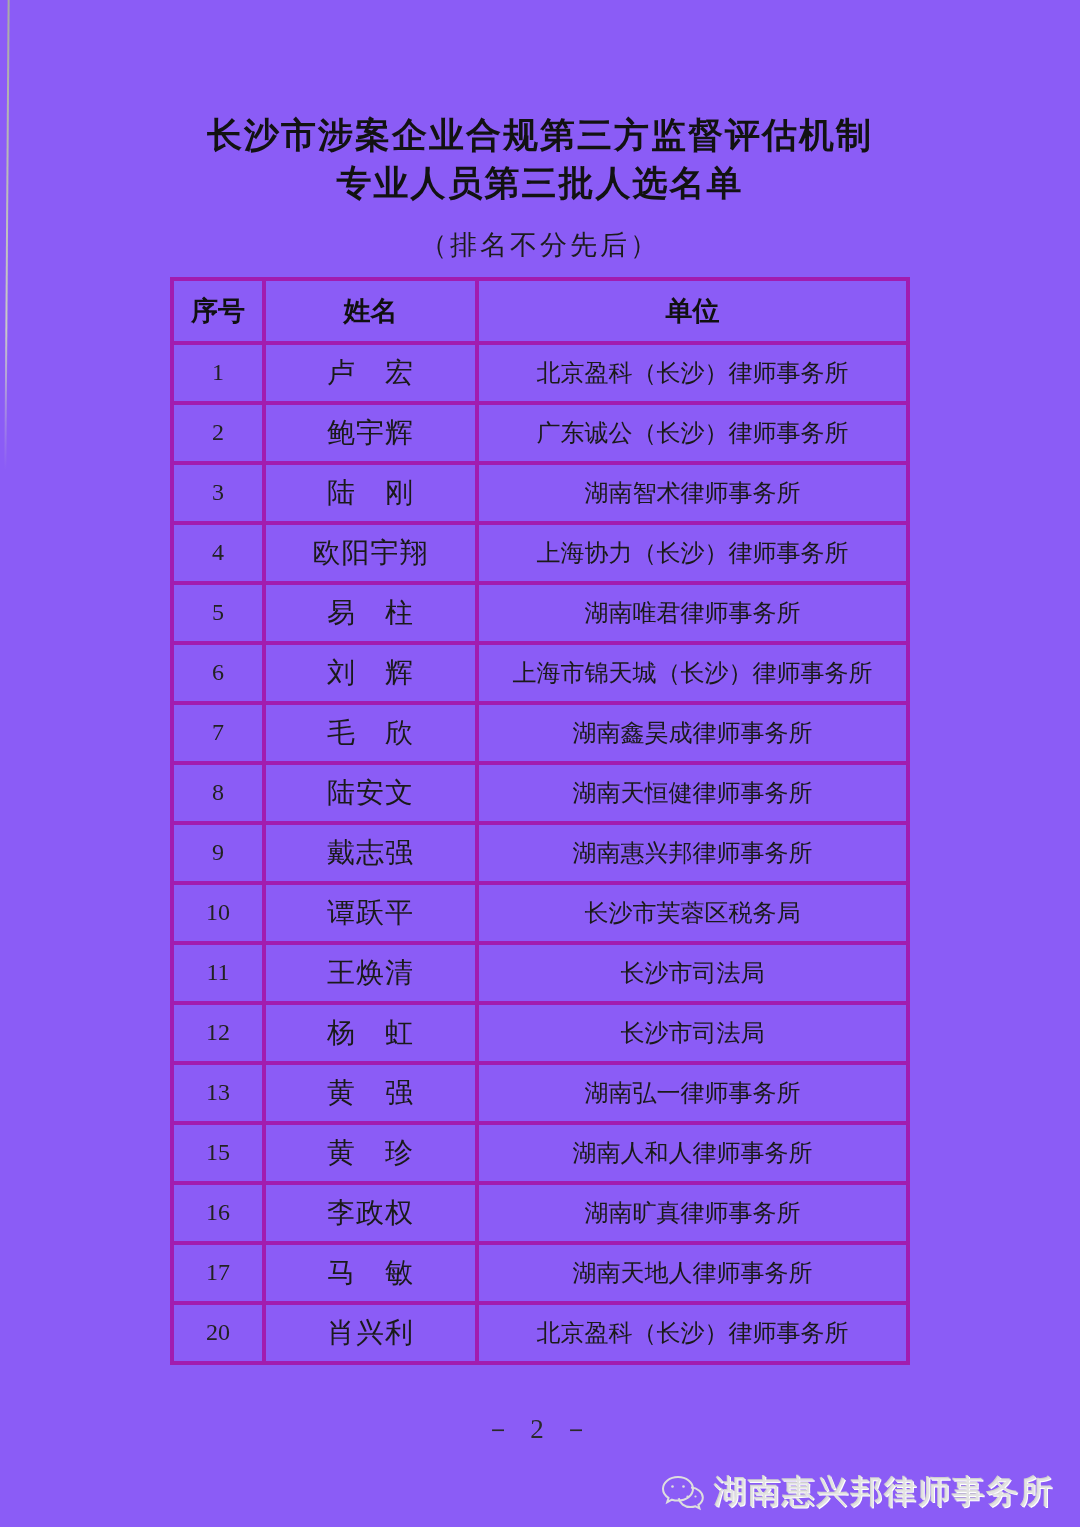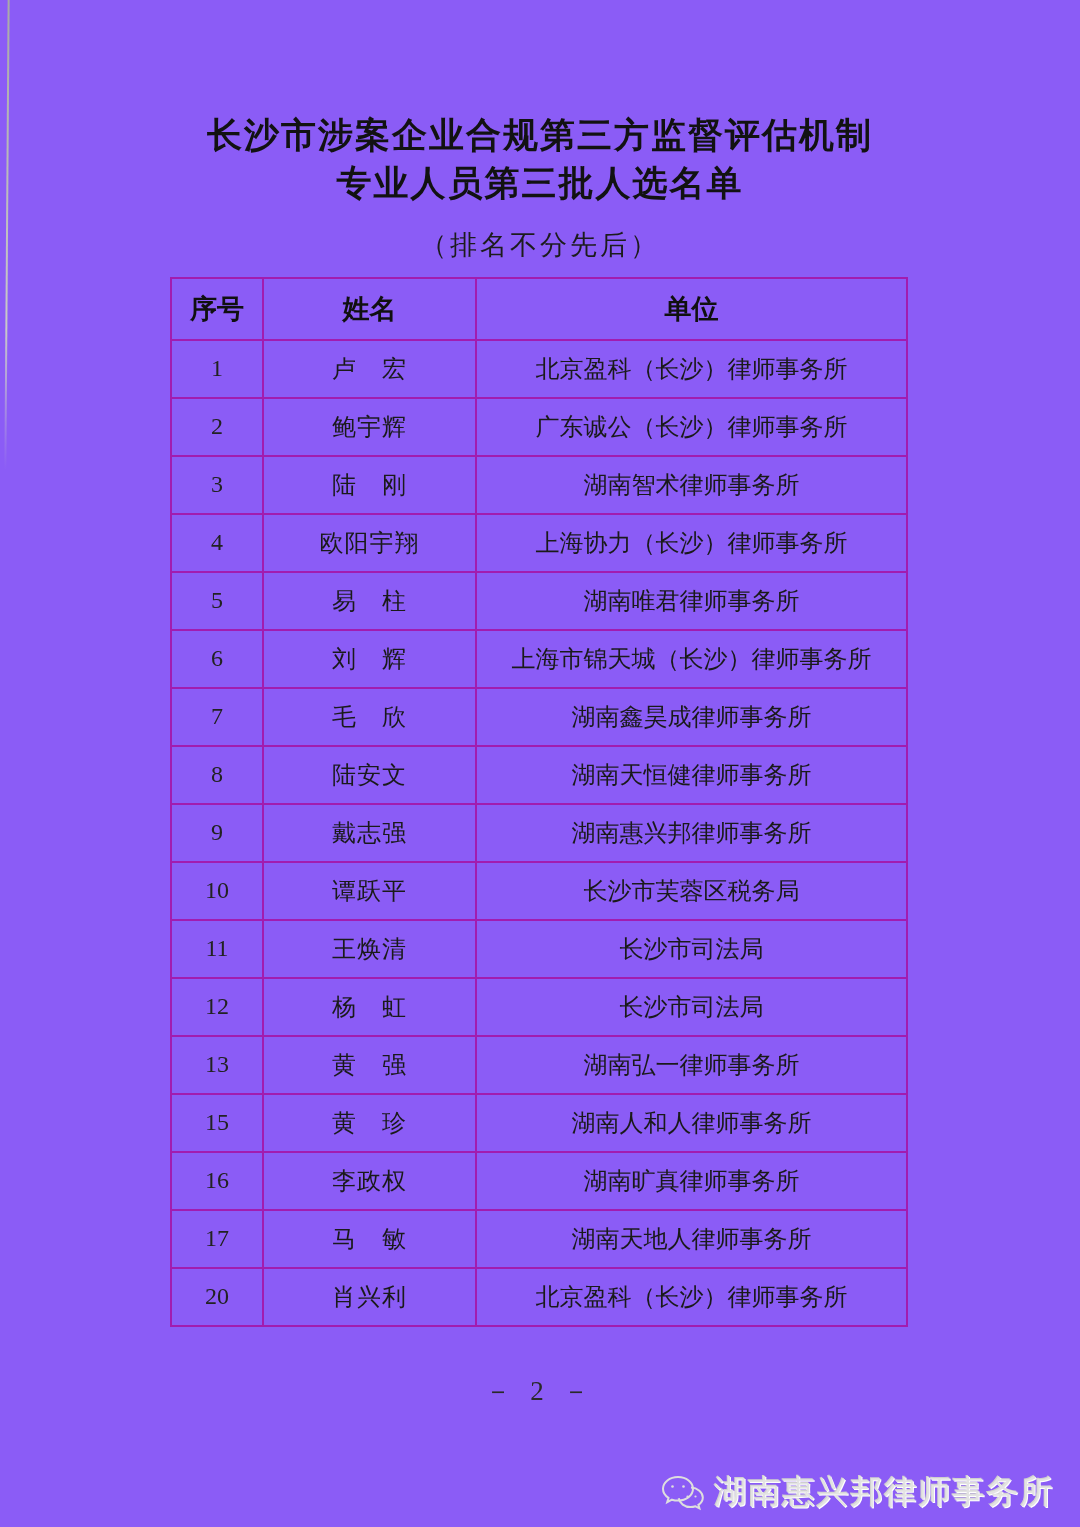--- a/index.html
+++ b/index.html
@@ -44,21 +44,21 @@
     letter-spacing: 3px;
     color: #1c1c1c;
   }
   table.roster {
     border-collapse: collapse;
     table-layout: fixed;
     width: 736px;
     margin: 14px 0 0 170px;
   }
   table.roster th, table.roster td {
-    border: 2px solid #a21caf;
+    border: 4px solid #a21caf;
     text-align: center;
     vertical-align: middle;
     padding: 0;
     overflow: hidden;
   }
   .col-no   { width: 92px;  }
   .col-name { width: 213px; }
   .col-unit { width: 431px; }
   table.roster thead th {
     height: 60px;
@@ -68,21 +68,21 @@
     color: #101010;
   }
   table.roster tbody td {
     height: 56px;
   }
   td.cell-no {
     font-size: 24px;
     color: #222;
   }
   td.cell-name {
-    font-size: 24px;
+    font-size: 28px;
     letter-spacing: 1px;
     color: #1a1a1a;
   }
   td.cell-unit {
     font-size: 24px;
     color: #1a1a1a;
   }
   .page-number {
     margin-top: 46px;
     text-align: center;

